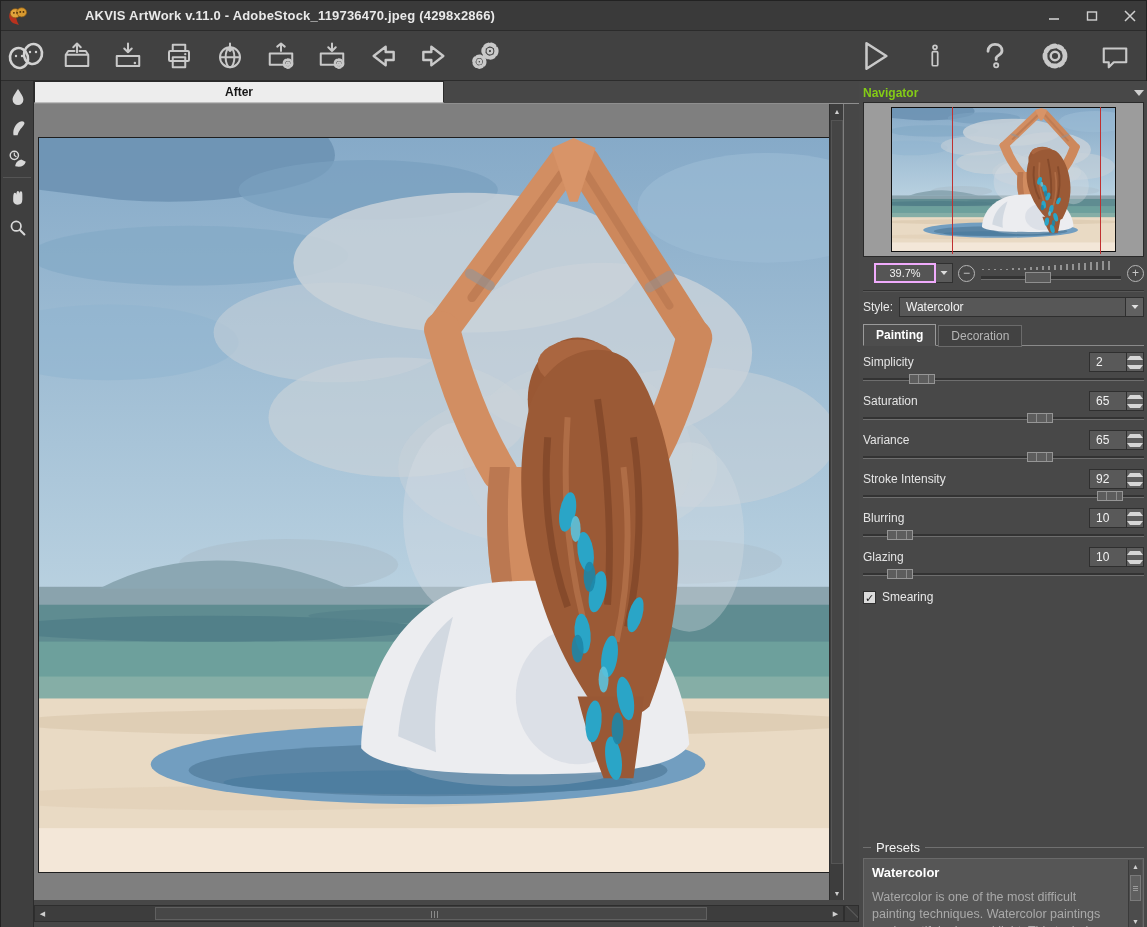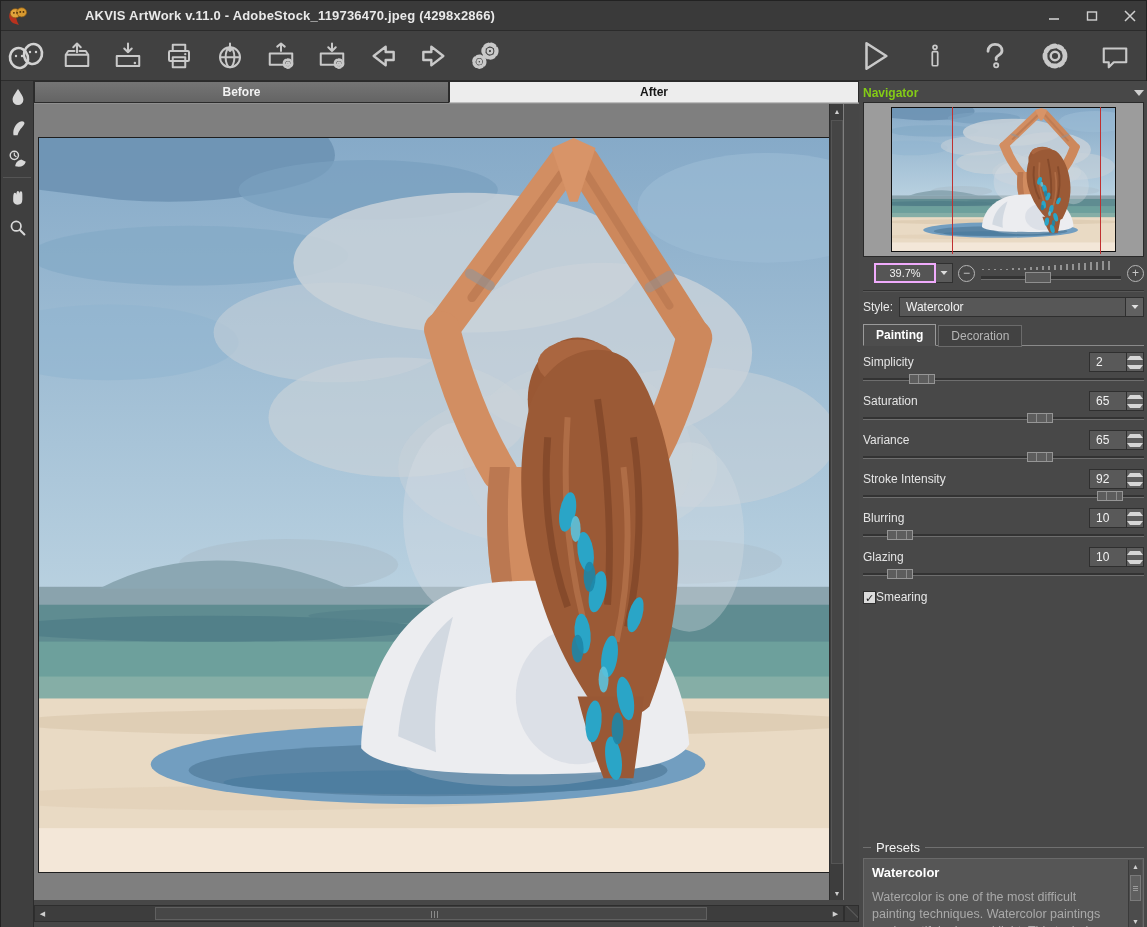--- a/index.html
+++ b/index.html
@@ -108,21 +108,21 @@
     font-size:12px; display:flex; align-items:center; padding-left:6px; }
   .spin { width:17px; height:20px; display:flex; flex-direction:column; border:1px solid #2f2f2f; border-left:none; }
   .spin div { flex:1; background:#5e5e5e; display:flex; align-items:center; justify-content:center; }
   .spin .t-up { width:0; height:0; border-left:3px solid transparent; border-right:3px solid transparent; border-bottom:4px solid #d6d6d6; }
   .spin .t-dn { width:0; height:0; border-left:3px solid transparent; border-right:3px solid transparent; border-top:4px solid #d6d6d6; }
   .sl-trackwrap { position:relative; height:11px; margin-top:2px; }
   .sl-track { position:absolute; left:0; right:0; top:4px; height:3px; background:#333; border-bottom:1px solid #6e6e6e; }
   .sl-thumb { position:absolute; top:0; width:26px; height:10px; background:#5d5d5d; border:1px solid #969696; margin-left:-13px;
     background-image:repeating-linear-gradient(90deg,transparent 0 8px,#8d8d8d 8px 9px,transparent 9px 10px); background-position:center; }
 
-  .check-row { margin-top:10px; display:flex; align-items:center; }
+  .check-row { margin-top:10px; display:flex; align-items:center; gap:6px; }
   .checkbox { width:13px; height:13px; background:#dcdcdc; border:1px solid #2f2f2f; color:#1c1c1c;
     font-size:11px; line-height:12px; text-align:center; }
   .checkbox.checked:after { content:"\2713"; font-weight:bold; }
   .check-label { color:#e8e8e8; font-size:12px; }
 
   .spacer { height:230px; }
 
   .presets-head { display:flex; align-items:center; margin-top:6px; }
   .presets-head .line { height:2px; border-top:1px solid #707070; flex:1; }
   .presets-head .line.short { flex:0 0 8px; }
@@ -411,21 +411,20 @@
     <div class="tool">
       <svg width="19" height="19" viewBox="0 0 22 22">
         <circle cx="9.5" cy="9.5" r="5.5" stroke-width="2"></circle>
         <line x1="13.8" y1="13.8" x2="19" y2="19" stroke-width="2.4"></line>
       </svg>
     </div>
   </div>
 
   <div class="canvas-col">
     <div class="view-tabs">
-      <div class="vtab before">Before</div>
       <div class="vtab after">After</div>
     </div>
     <div class="canvas">
       <div class="img-region">
         <svg class="artwork" viewBox="0 0 801 736">
           <use href="#artg"></use>
         </svg>
         <div class="vscroll">
           <div class="arr" style="top:0;">▲</div>
           <div class="thumb"></div>

